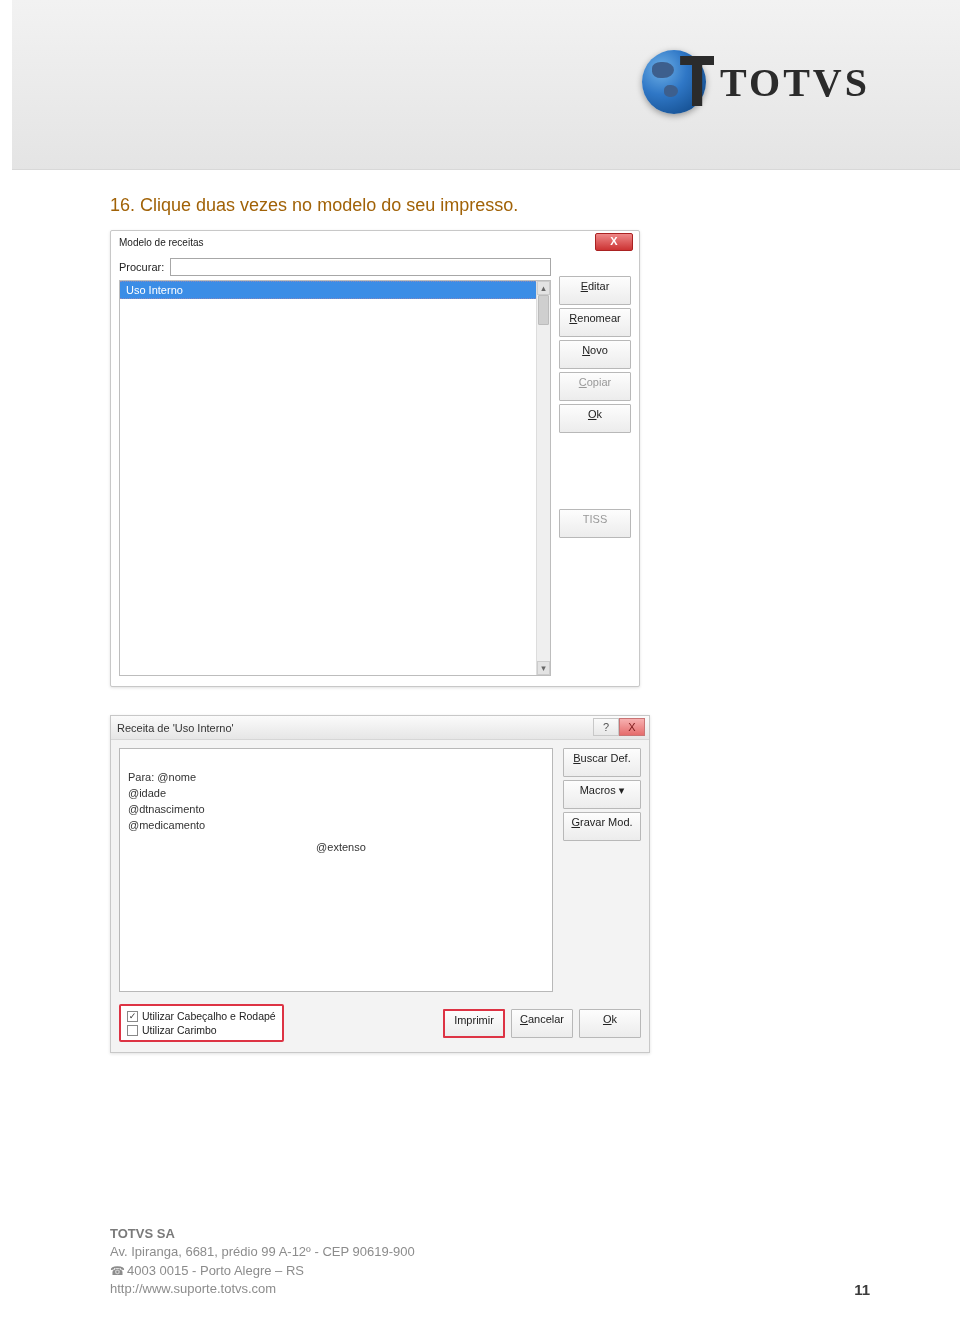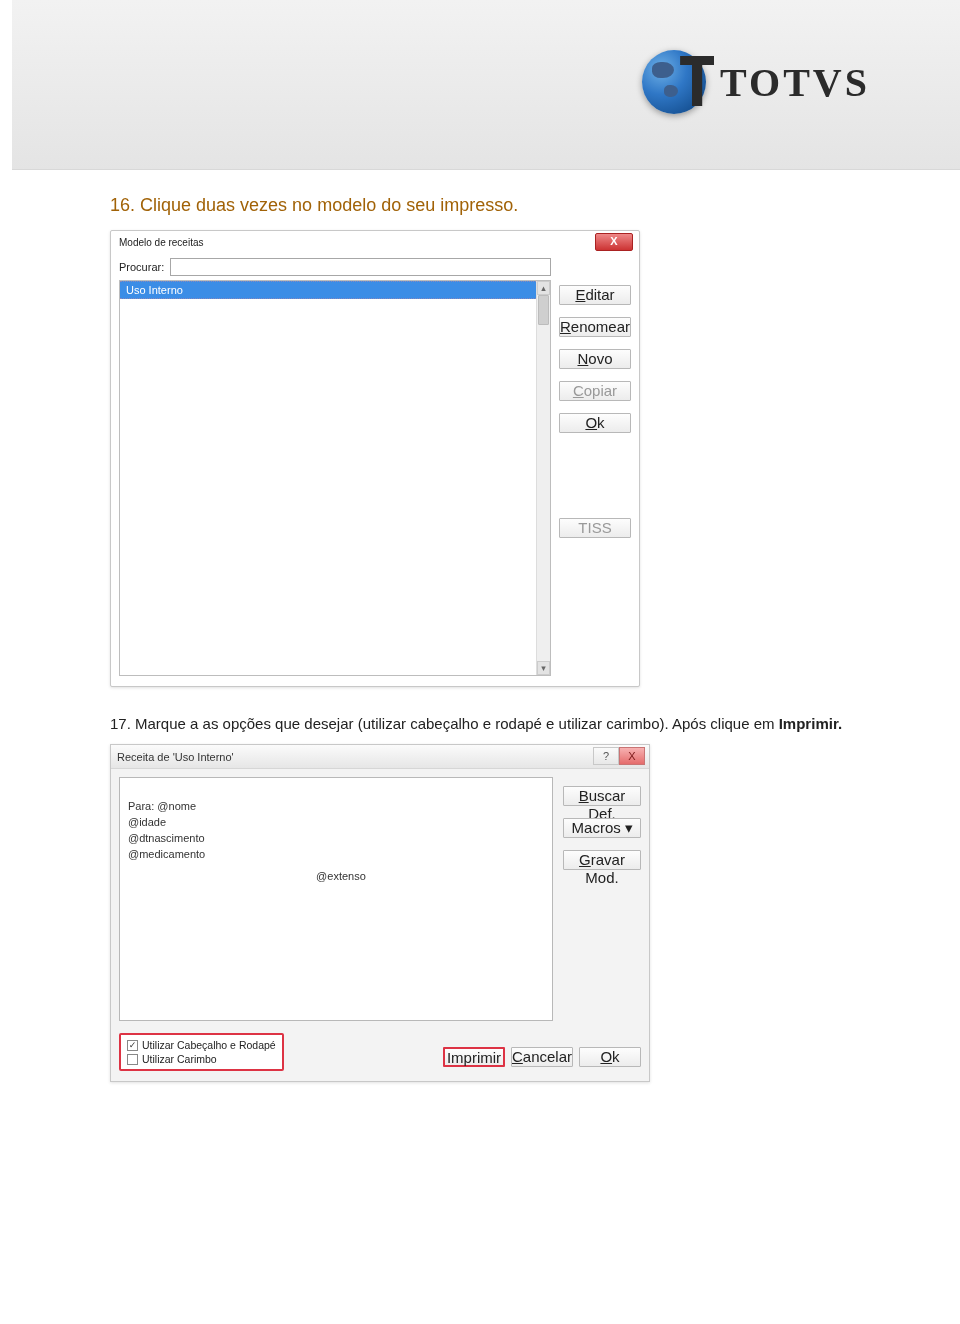--- a/index.html
+++ b/index.html
@@ -57,22 +57,22 @@
   }
   .dialog1 .list-item {
     font-size:11px; padding:2px 6px; background:#3b8de6; color:#fff; border:1px dotted #88b; border-left:none; border-right:none;
     width: calc(100% - 14px);
   }
   .dialog1 .scrollbar { position:absolute; top:0; right:0; width:14px; height:100%; background:#efefef; border-left:1px solid #ddd;}
   .dialog1 .scrollbar .arrow { height:14px; background:#e3e3e3; border:1px solid #ccc; font-size:9px; text-align:center; line-height:12px; color:#666;}
   .dialog1 .scrollbar .thumb { position:absolute; top:14px; left:1px; right:1px; height:30px; background:#cfcfcf; border:1px solid #bcbcbc; border-radius:1px;}
   .dialog1 .right { width: 72px; display:flex; flex-direction:column; gap:3px; padding-top:18px;}
   .dialog1 .btn, .dialog2 .btn {
-    height:20px; border:1px solid #b8b8b8; background:linear-gradient(#fdfdfd,#ececec);
-    font-size:15px; text-align:center; line-height:18px; color:#222; cursor:pointer; border-radius:1px;margin-top:9px;
+    height:29px; border:1px solid #b8b8b8; background:linear-gradient(#fdfdfd,#ececec);
+    font-size:11px; text-align:center; line-height:18px; color:#222; cursor:pointer; border-radius:1px;
   }
   .dialog1 .btn.disabled { color:#999; cursor:default;}
   .dialog1 .tiss-gap { height:70px; }
   .dialog1 .btn u, .dialog2 .btn u { text-decoration: underline; }
 
   .step-line2 { font-size: 15px; color:#222; margin-bottom: 12px; }
 
   
   .dialog2 {
     width: 540px; border:1px solid #c8c8c8; background:#f3f3f3; position:relative;
@@ -151,23 +151,20 @@
           <div class="btn"><u>R</u><span>enomear</span></div>
           <div class="btn"><u>N</u><span>ovo</span></div>
           <div class="btn disabled"><u>C</u><span>opiar</span></div>
           <div class="btn"><u>O</u><span>k</span></div>
           <div class="tiss-gap"></div>
           <div class="btn disabled">TISS</div>
         </div>
       </div>
     </div>
 
-    <p class="step-line2">
-      <span>17. Marque a as opções que desejar (utilizar cabeçalho e rodapé e utilizar carimbo). Após clique em </span><strong>Imprimir.</strong>
-    </p>
 
     <div class="dialog2">
       <div class="titlebar">
         <span>Receita de 'Uso Interno'</span>
         <div class="win-btns">
           <div class="win-btn">?</div>
           <div class="win-btn close">X</div>
         </div>
       </div>
       <div class="body2">
@@ -198,14 +195,21 @@
         <div class="action-btns">
           <div class="btn hl">Imprimir</div>
           <div class="btn"><u>C</u><span>ancelar</span></div>
           <div class="btn"><u>O</u><span>k</span></div>
         </div>
       </div>
     </div>
 
   </div>
 
+  <div class="footer">
+    <div class="company">TOTVS SA</div>
+    <div>Av. Ipiranga, 6681, prédio 99 A-12º - CEP 90619-900</div>
+    <div class="tel">4003 0015 - Porto Alegre – RS</div>
+    <div>http://www.suporte.totvs.com</div>
+    <div class="pagenum">11</div>
+  </div>
 
 </div>
 
 </body></html>

